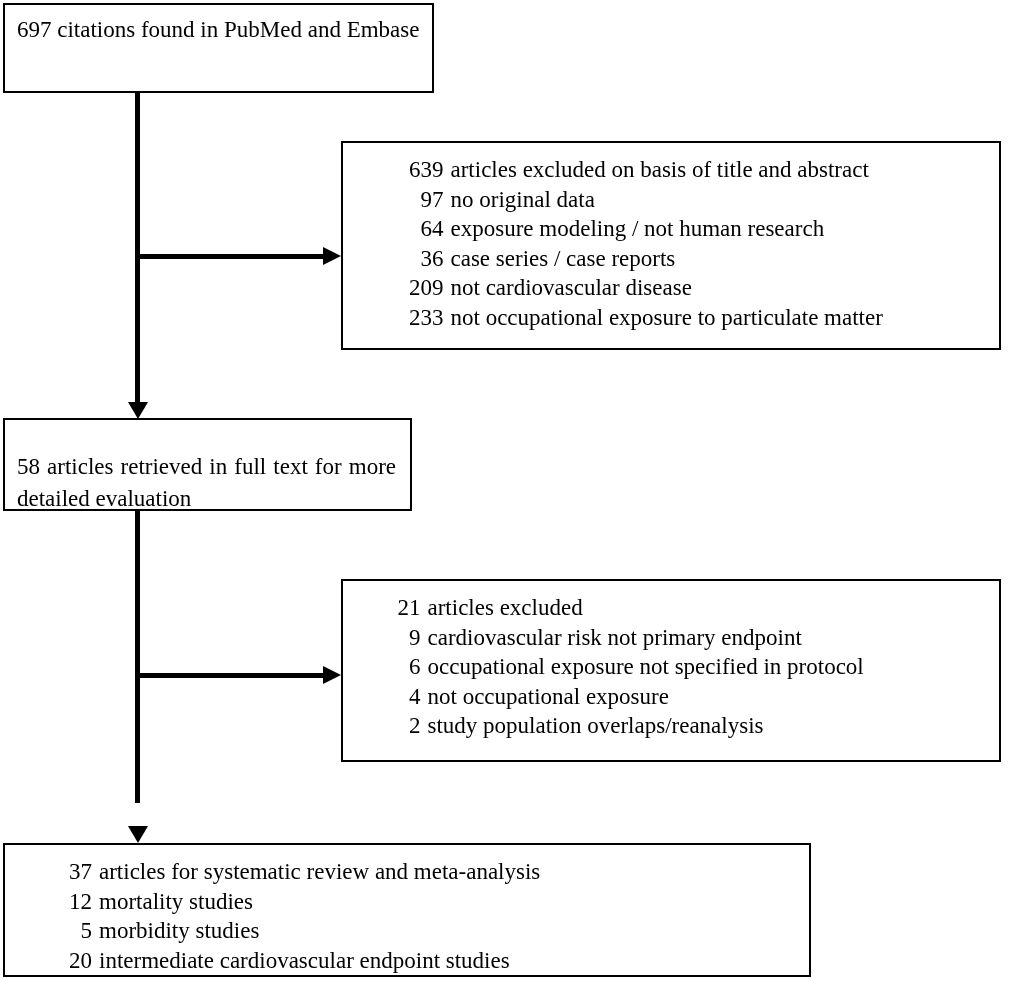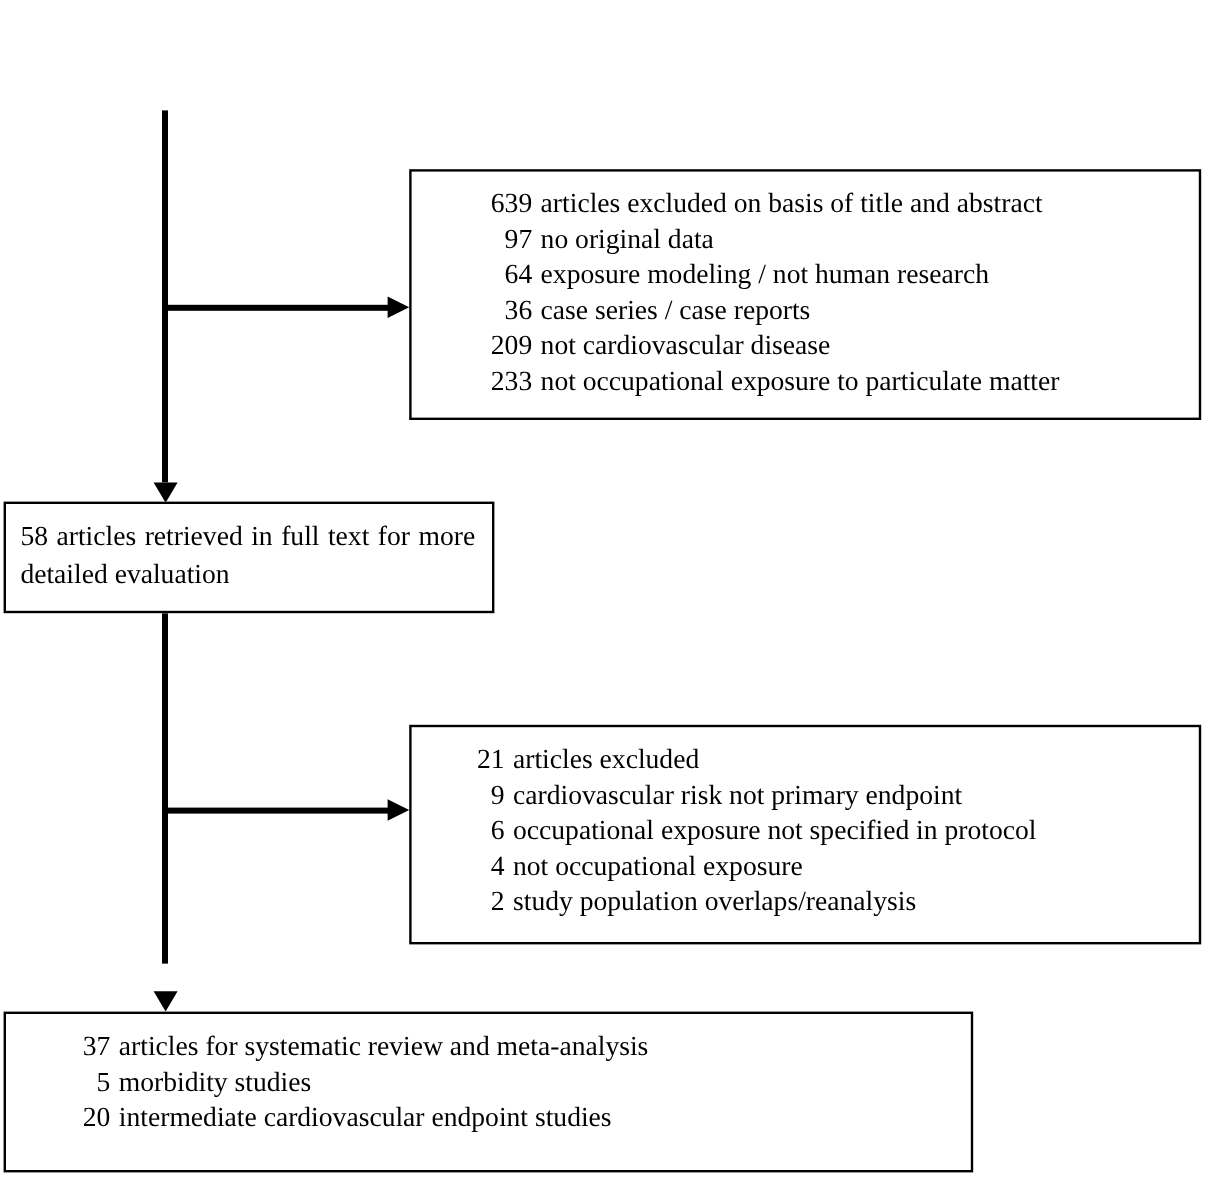--- a/index.html
+++ b/index.html
@@ -117,20 +117,25 @@
 
   <div class="vline" style="left:135px; top:511px; height:292px;"></div>
   <div class="arrow-down" style="left:128px; top:826px;"></div>
 
   <div class="hline" style="left:135px; top:254px; width:190px;"></div>
   <div class="arrow-right" style="left:323px; top:247px;"></div>
 
   <div class="hline" style="left:135px; top:673px; width:190px;"></div>
   <div class="arrow-right" style="left:323px; top:666px;"></div>
 
+  <div class="box" style="left:3px; top:3px; width:431px; height:90px;">
+    <div class="box-inner">
+      <div class="line">697 citations found in PubMed and Embase</div>
+    </div>
+  </div>
 
   <div class="box" style="left:341px; top:141px; width:660px; height:209px;">
     <div class="box-inner" style="padding:12px 24px 8px 14px;">
       <div class="rows">
         <div class="row head-row">
           <span class="num">639</span>
           <span class="txt">articles excluded on basis of title and abstract</span>
         </div>
         <div class="row sub">
           <span class="num" style="padding-left: 52px;">97</span>
@@ -150,26 +155,26 @@
         </div>
         <div class="row sub">
           <span class="num" style="padding-left: 52px;">233</span>
           <span class="txt">not occupational exposure to particulate matter</span>
         </div>
       </div>
     </div>
   </div>
 
   <div class="box" style="left:3px; top:418px; width:409px; height:93px;">
-    <div class="box-inner" style="padding:11px 14px 8px 12px;">
+    <div class="box-inner" style="padding:11px 14px 8px 12px;margin-top:20px;">
       <div class="para">58 articles retrieved in full text for more detailed evaluation</div>
     </div>
   </div>
 
-  <div class="box" style="left:341px; top:604px; width:660px; height:183px;">
+  <div class="box" style="left:341px; top:579px; width:660px; height:183px;">
     <div class="box-inner" style="padding:12px 12px 8px 14px;">
       <div class="rows">
         <div class="row head-row">
           <span class="num">21</span>
           <span class="txt">articles excluded</span>
         </div>
         <div class="row sub">
           <span class="num" style="padding-left: 52px;">9</span>
           <span class="txt">cardiovascular risk not primary endpoint</span>
         </div>
@@ -190,20 +195,24 @@
   </div>
 
   <div class="box" style="left:3px; top:843px; width:808px; height:134px;">
     <div class="box-inner" style="padding:12px 12px 8px 12px;">
       <div class="rows">
         <div class="row head-row">
           <span class="num">37</span>
           <span class="txt">articles for systematic review and meta-analysis</span>
         </div>
         <div class="row sub">
+          <span class="num" style="padding-left: 52px;">12</span>
+          <span class="txt">mortality studies</span>
+        </div>
+        <div class="row sub">
           <span class="num" style="padding-left: 52px;">5</span>
           <span class="txt">morbidity studies</span>
         </div>
         <div class="row sub">
           <span class="num" style="padding-left: 52px;">20</span>
           <span class="txt">intermediate cardiovascular endpoint studies</span>
         </div>
       </div>
     </div>
   </div>

